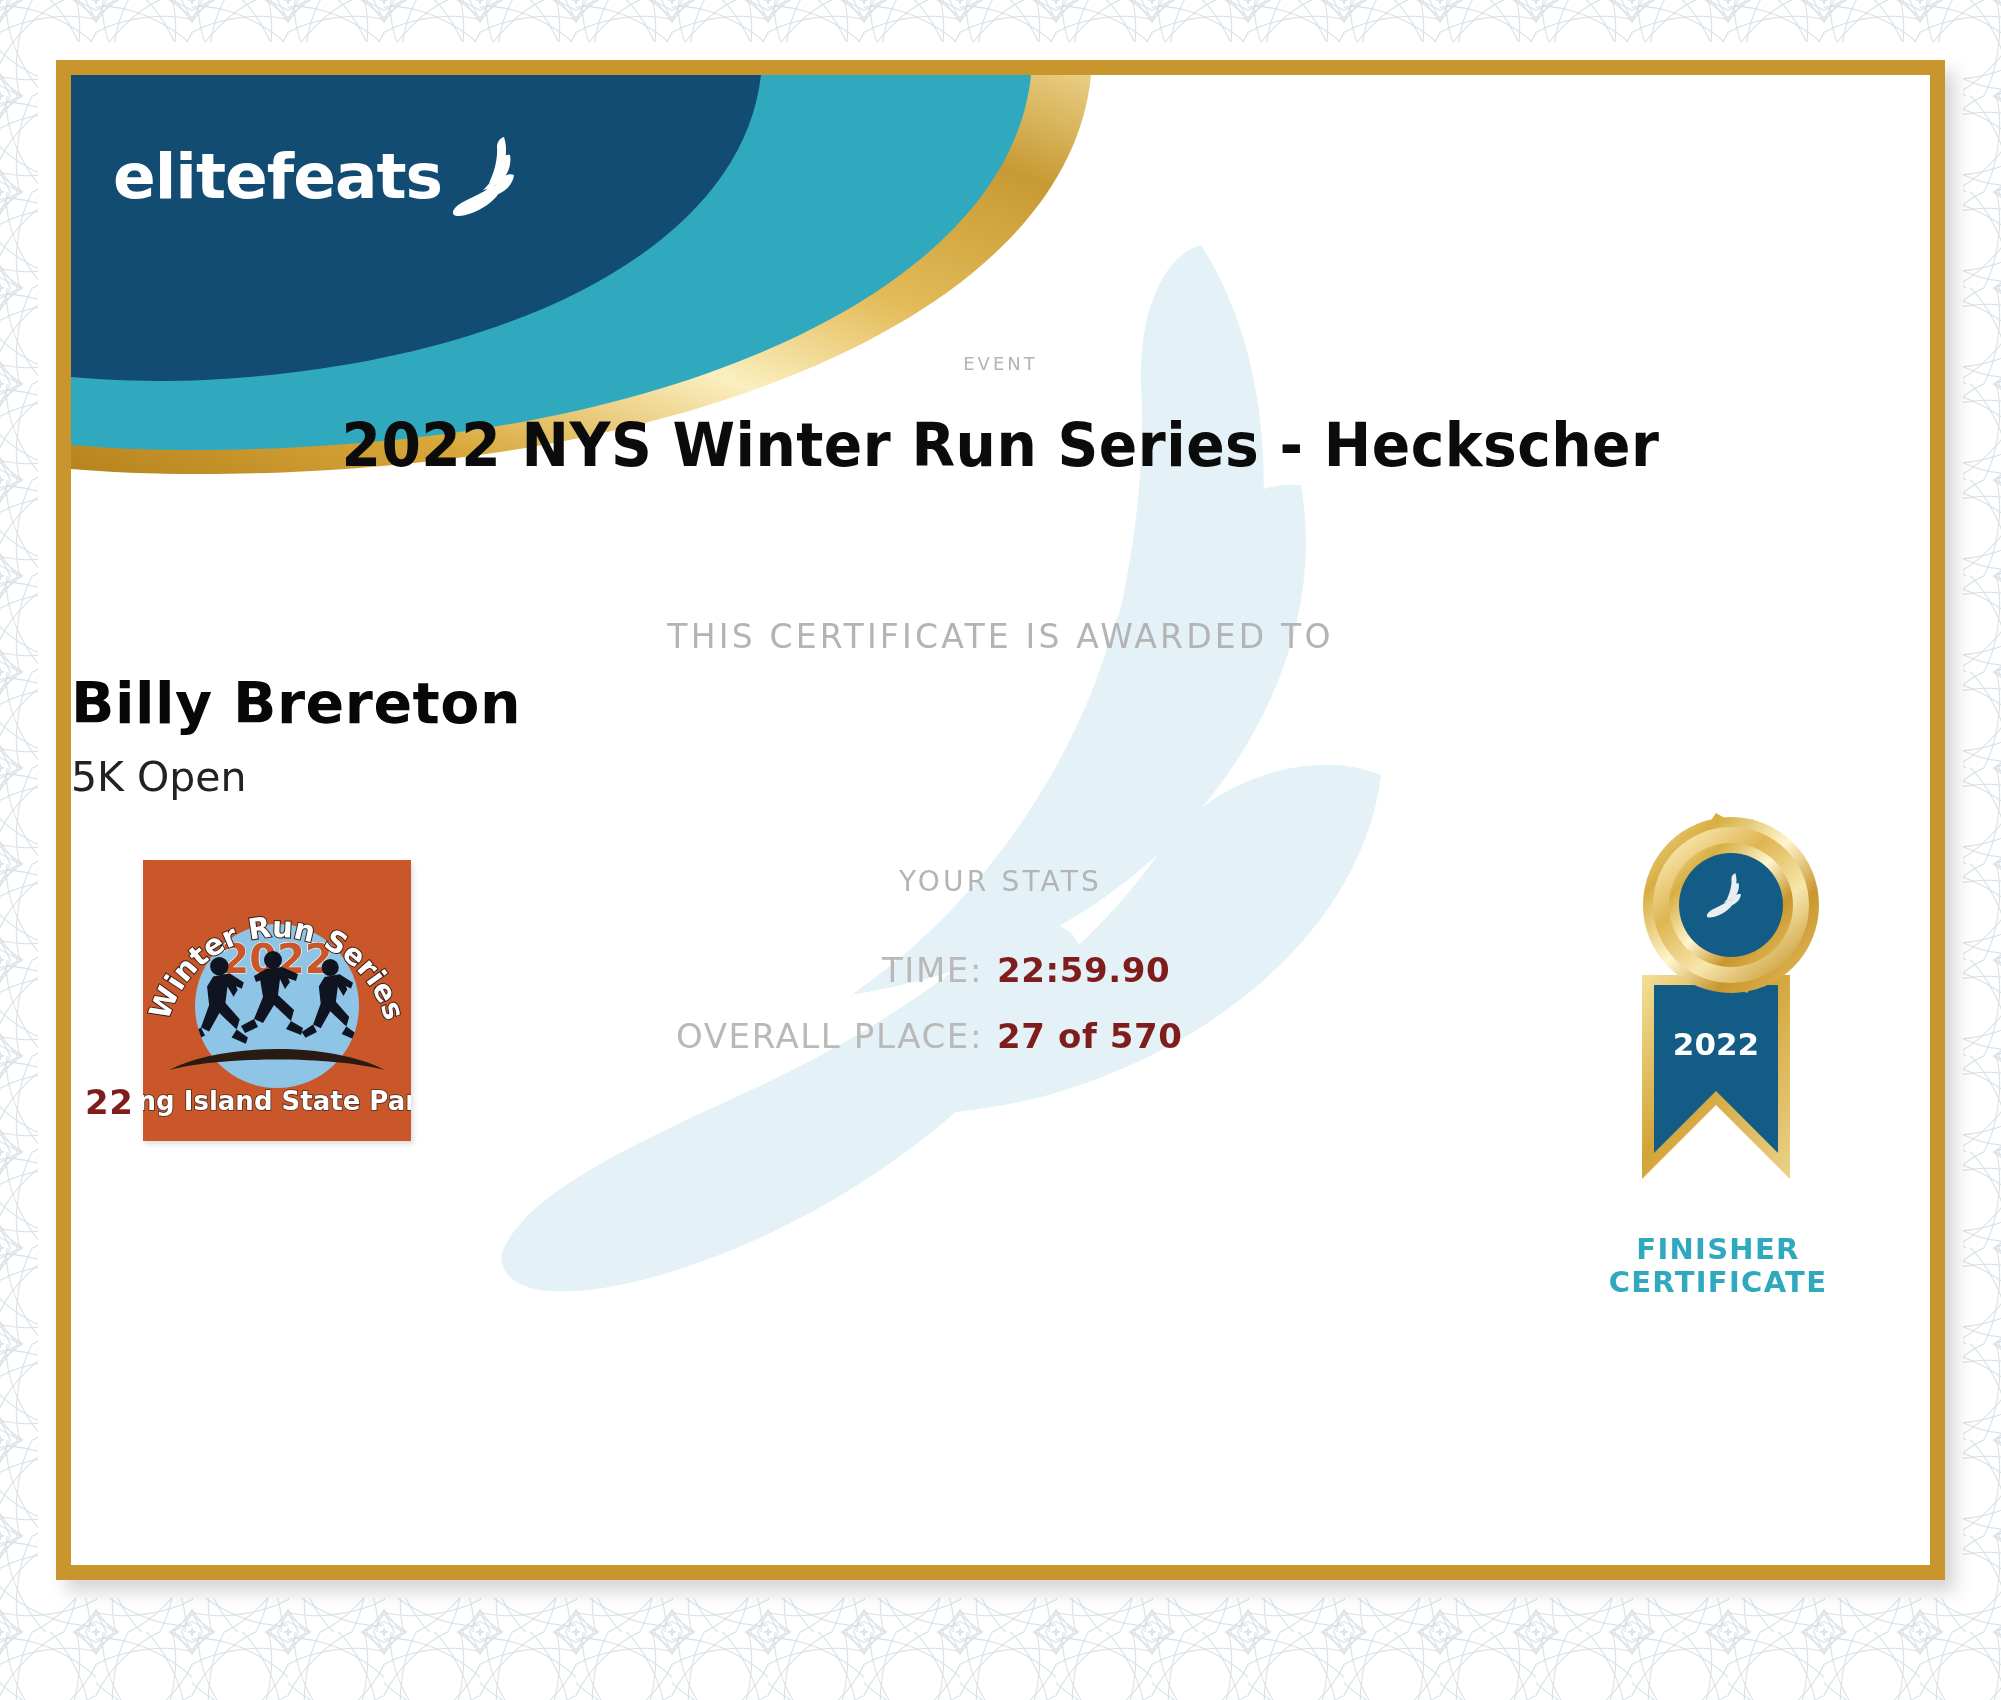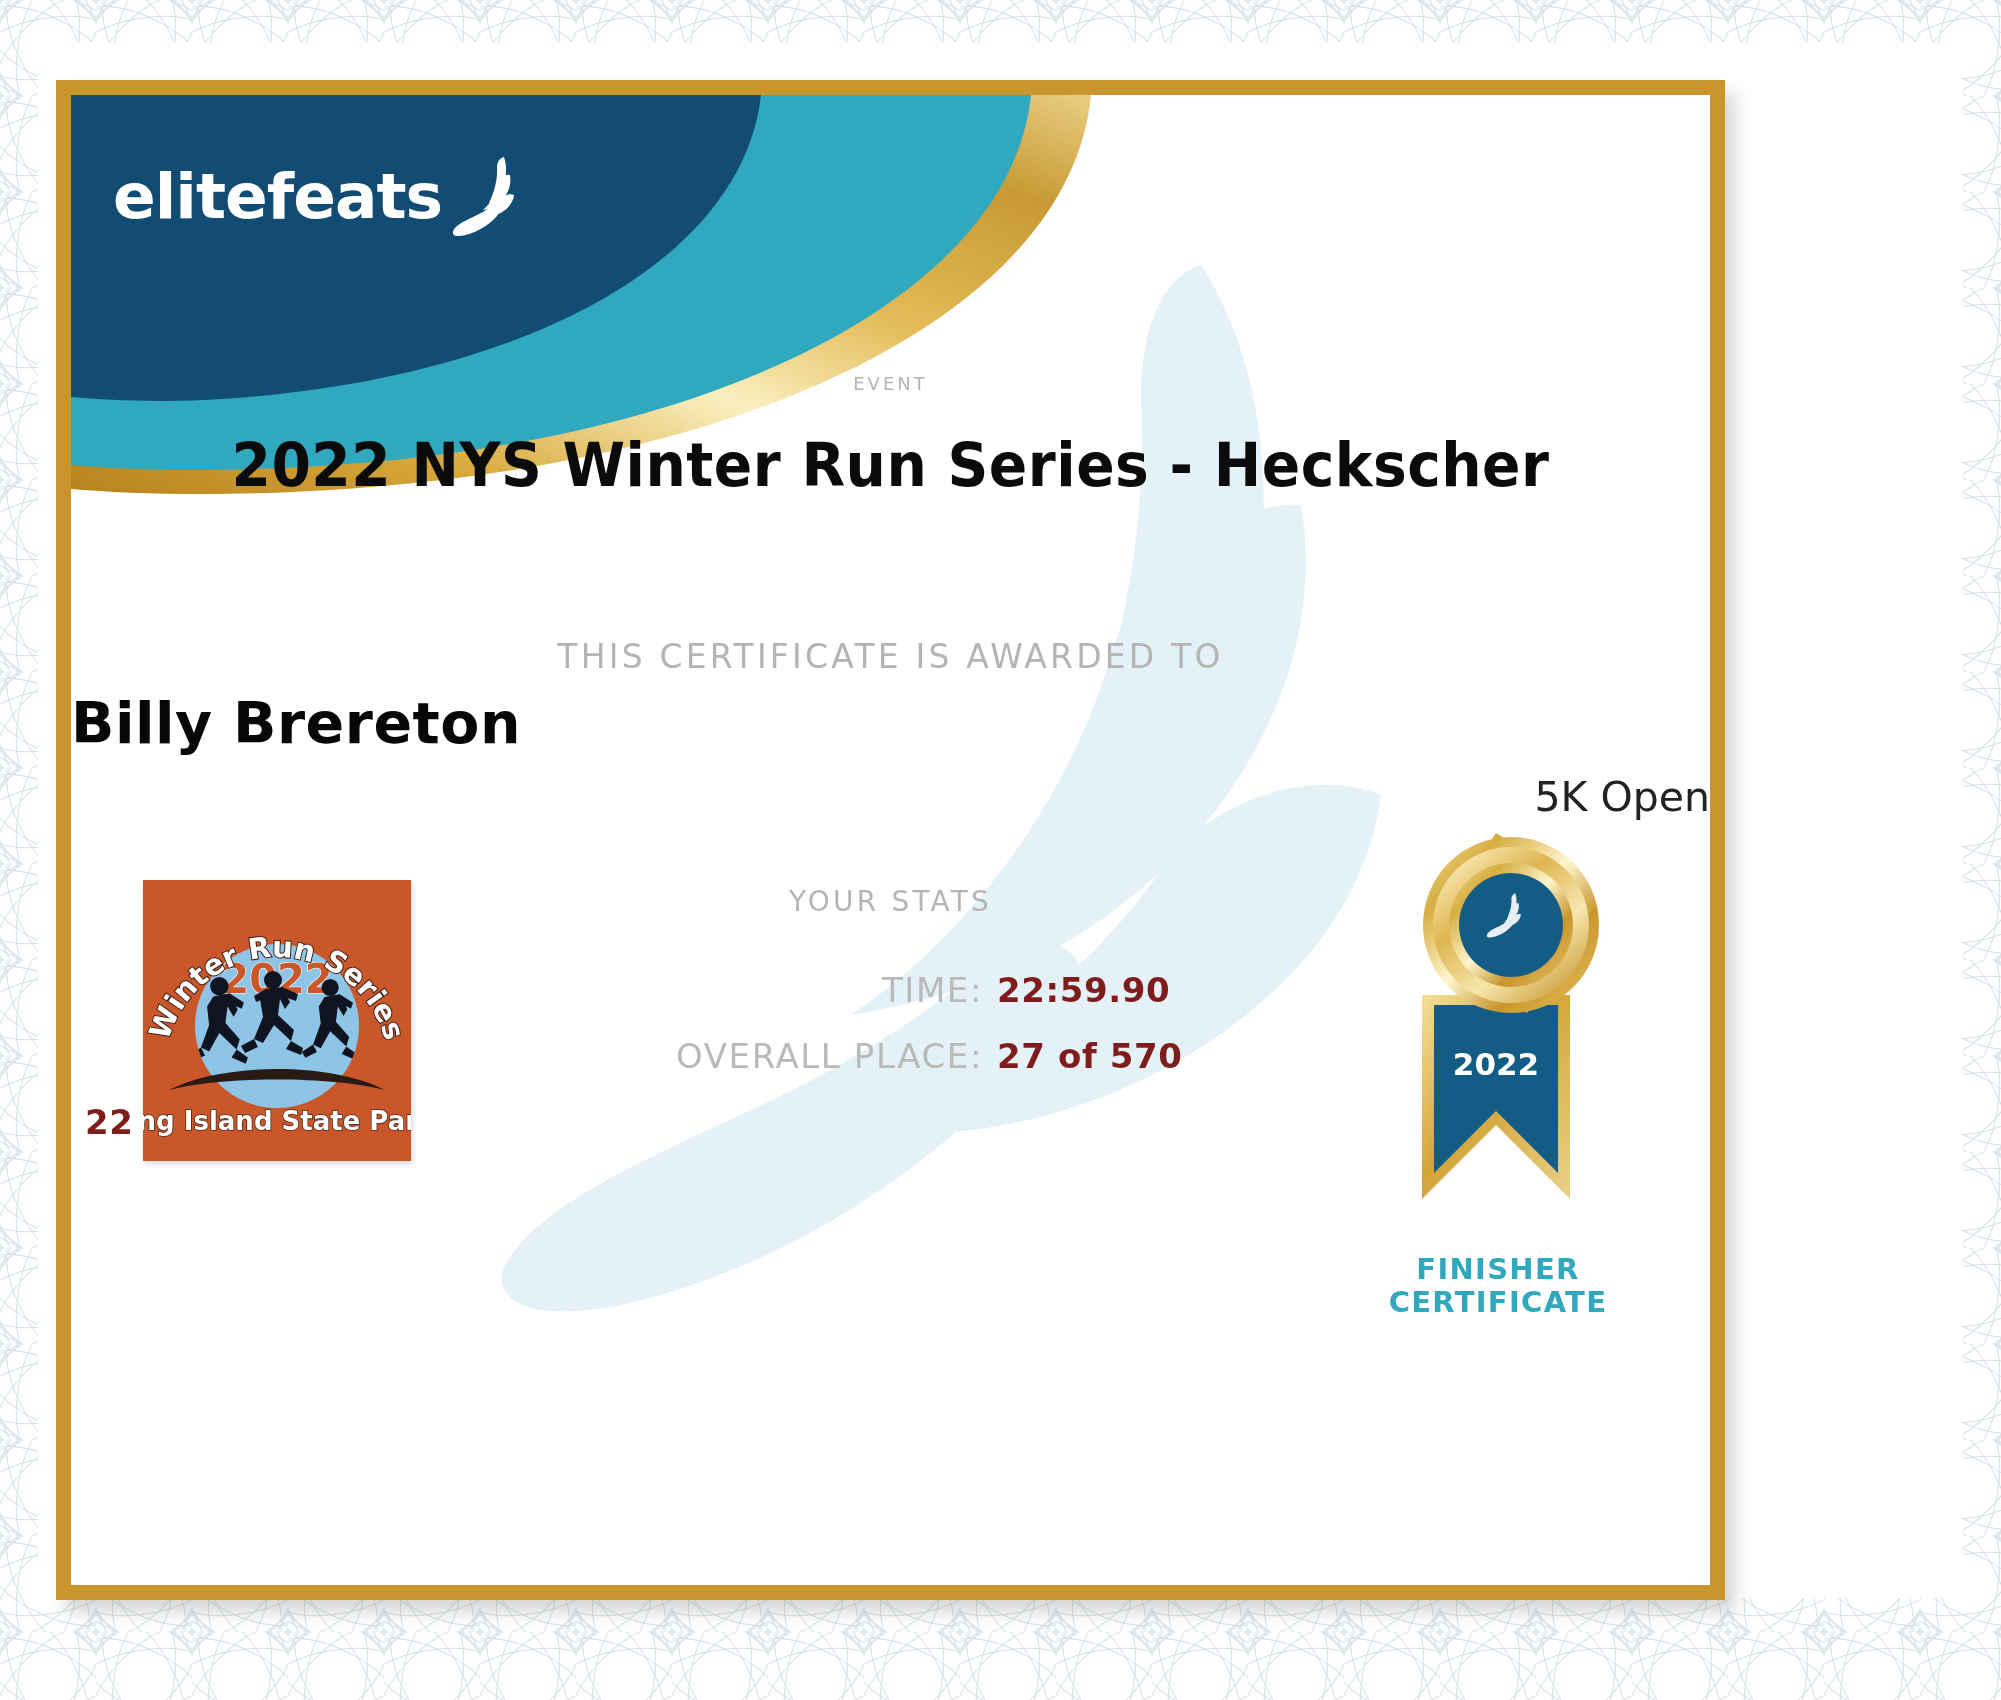--- a/index.html
+++ b/index.html
@@ -25,28 +25,27 @@
     position: absolute;
     inset: 0;
     pointer-events: none;
   }
 
   
   #cert {
     position: absolute;
     left: 56px;
     top: 60px;
-    width: 1669px;
+    width: 1889px;
     height: 1520px;
     box-sizing: border-box;
     border: 15px solid #C8962C;
     background: #ffffff;
     box-shadow: 10px 12px 16px rgba(120,120,120,0.30);
     overflow: hidden;
-    margin-top: 20px;
   }
 
   
   #header-art {
     position: absolute;
     left: 0;
     top: 0;
     width: 1859px;
     height: 420px;
     pointer-events: none;
@@ -122,21 +121,21 @@
     font-size: 57px;
     font-weight: 700;
     letter-spacing: 0.5px;
     font-family: "DejaVu Sans", sans-serif;
   }
 
   #division {
     position: absolute;
     top: 678px;
     width: 100%;
-    text-align: right;
+    text-align: left;
     color: #222222;
     font-size: 41px;
     font-weight: 400;
     font-family: "DejaVu Sans", sans-serif;
   }
 
   #stats-kicker { top: 790px; font-size: 28px; letter-spacing: 3.2px; }
 
   #stats-table {
     position: absolute;

